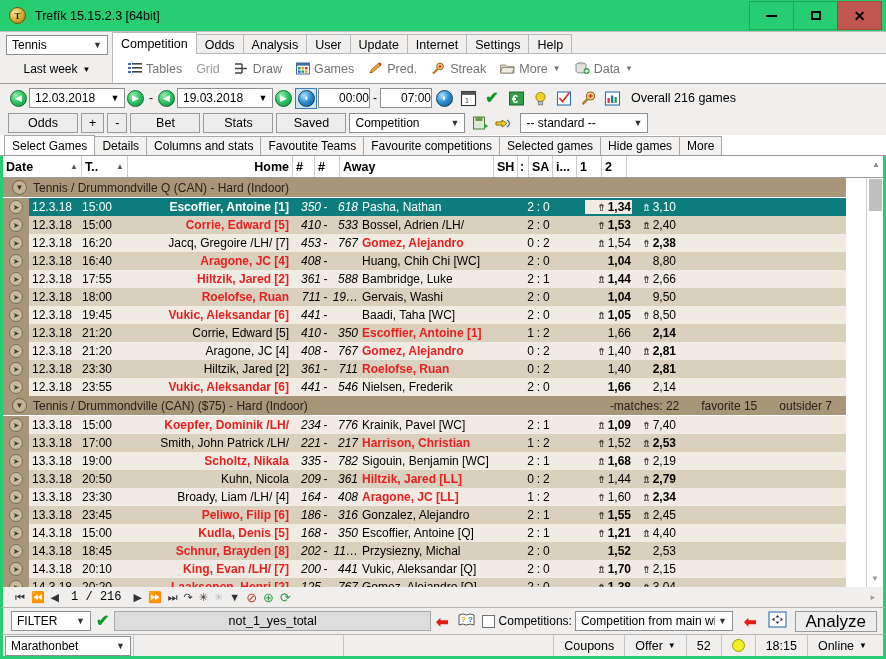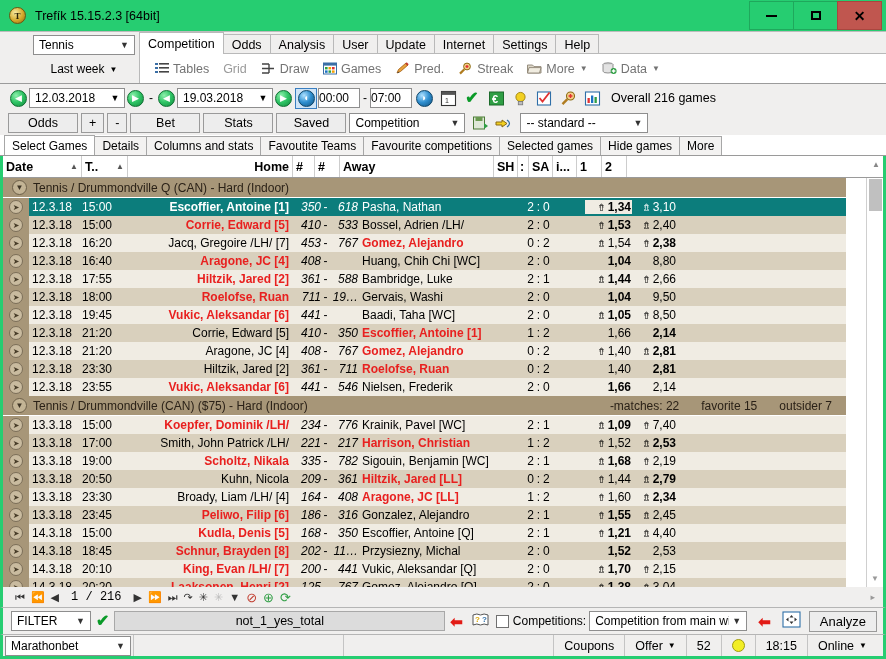--- a/index.html
+++ b/index.html
@@ -62,21 +62,20 @@
     flex: 0 0 52px;
     background: #f0efee;
     display: flex;
     border-top: 1px solid #bcbcbc;
     position: relative;
   }
   #sport-box {
     width: 112px; flex: 0 0 112px;
     background: #f0efee;
     padding: 3px 4px 0 6px;
-    margin-left: 27px;
   }
   .combo {
     height: 20px;
     background: #fff;
     border: 1px solid #8e8e8e;
     display: flex; align-items: center;
     padding: 0 2px 0 5px;
     font-size: 12px; color: #000;
     position: relative;
   }
@@ -157,23 +156,23 @@
   }
   .dateinput {
     width: 96px; height: 20px;
     background: #fff; border: 1px solid #8e8e8e;
     display: flex; align-items: center; padding: 0 2px 0 5px;
     font-size: 12px;
   }
   .dateinput .cv { flex: 1; }
   .dateinput .carrow { width: 14px; text-align: center; font-size: 9px; }
   .timeinput {
-    width: 42px; height: 20px;
+    width: 52px; height: 20px;
     background: #fff; border: 1px solid #8e8e8e;
-    display: flex; align-items: center; justify-content: flex-start;
+    display: flex; align-items: center; justify-content: flex-end;
     font-size: 12px;
   }
   .dash { padding: 0 3px; font-size: 12px; }
   .sqbtn {
     width: 22px; height: 21px;
     display: flex; align-items: center; justify-content: center;
     margin: 0 1px;
   }
   .sqbtn.pressed {
     background: #cfe4f7; border: 1px solid #3a7ec0;
@@ -352,21 +351,21 @@
     text-align: right;
   }
   .chk {
     width: 13px; height: 13px; background: #fff;
     border: 1px solid #707070; margin-right: 4px;
   }
   #compcombo { width: 158px; }
   #analyze {
     height: 21px; padding: 0 10px; margin-left: 8px;
     background: #ededed; border: 1px solid #9a9a9a;
-    display: flex; align-items: center; font-size: 13px;
+    display: flex; align-items: flex-start; font-size: 17px;
   }
 
   
   #statusbar {
     flex: 0 0 24px;
     background: #f0efee;
     border-top: 1px solid #b5b5b5;
     display: flex; align-items: stretch;
     border-left: 3px solid #26cd71;
     border-right: 3px solid #26cd71;

